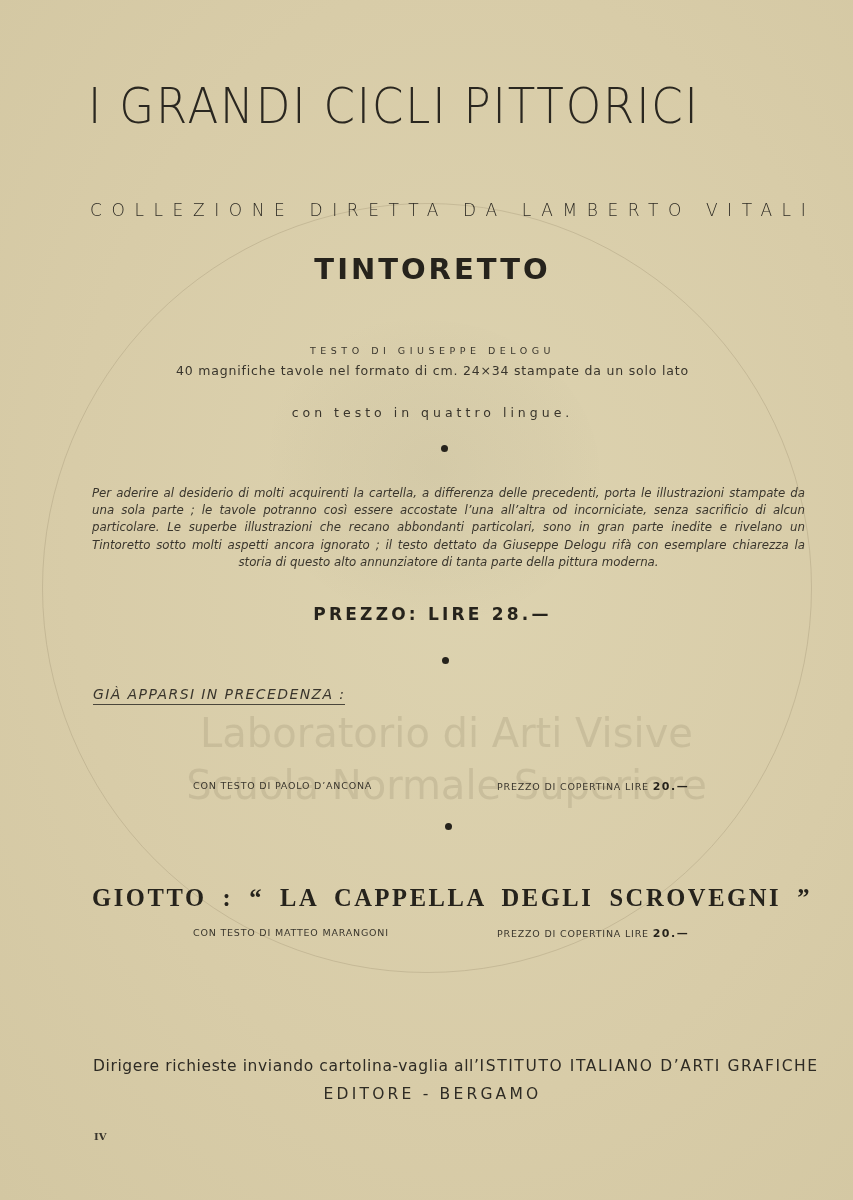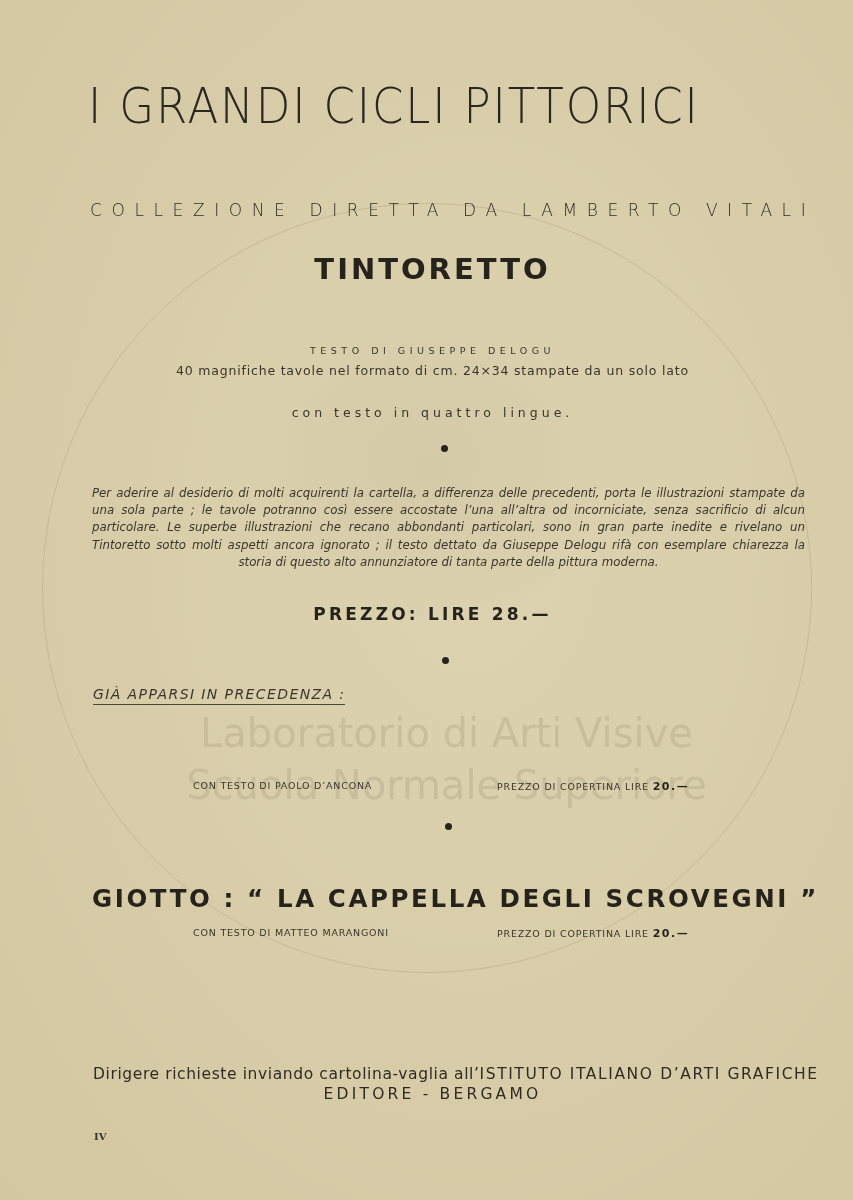--- a/index.html
+++ b/index.html
@@ -179,21 +179,20 @@
       font-size: 11px;
       letter-spacing: 1.5px;
       color: #26231c;
     }
     .footer1 {
       top: 1057px;
       left: 93px;
       font-size: 15.5px;
       letter-spacing: 0.6px;
       color: #2e2b24;
-      margin-top: 8px;
     }
     .footer1 .caps {
       letter-spacing: 1.6px;
     }
     .footer2 {
       top: 1085px;
       font-size: 15.5px;
       letter-spacing: 3.2px;
       color: #2e2b24;
     }
@@ -235,21 +234,21 @@
   <div class="abs prev-heading">GIÀ APPARSI IN PRECEDENZA :</div>
 
   <div class="abs prev-author" style="top:780px;">CON TESTO DI PAOLO D’ANCONA</div>
   <div class="abs prev-price" style="top:780px;">
     <span>PREZZO DI COPERTINA LIRE</span>
     <b>20.—</b>
   </div>
 
   <div class="abs bullet" style="top:823px; left:445px;"></div>
 
-  <div class="abs prev-title" style="top:884px;">GIOTTO : “ LA CAPPELLA DEGLI SCROVEGNI ”</div>
+  <div class="abs prev-title" style="top:884px;font-family:Liberation Serif, serif;">GIOTTO : “ LA CAPPELLA DEGLI SCROVEGNI ”</div>
   <div class="abs prev-author" style="top:927px;text-align:right;">CON TESTO DI MATTEO MARANGONI</div>
   <div class="abs prev-price" style="top:927px;">
     <span>PREZZO DI COPERTINA LIRE</span>
     <b>20.—</b>
   </div>
 
   <div class="abs footer1">
     <span>Dirigere richieste inviando cartolina-vaglia all’</span><span class="caps">ISTITUTO ITALIANO D’ARTI GRAFICHE</span>
   </div>
   <div class="abs center footer2">EDITORE - BERGAMO</div>

